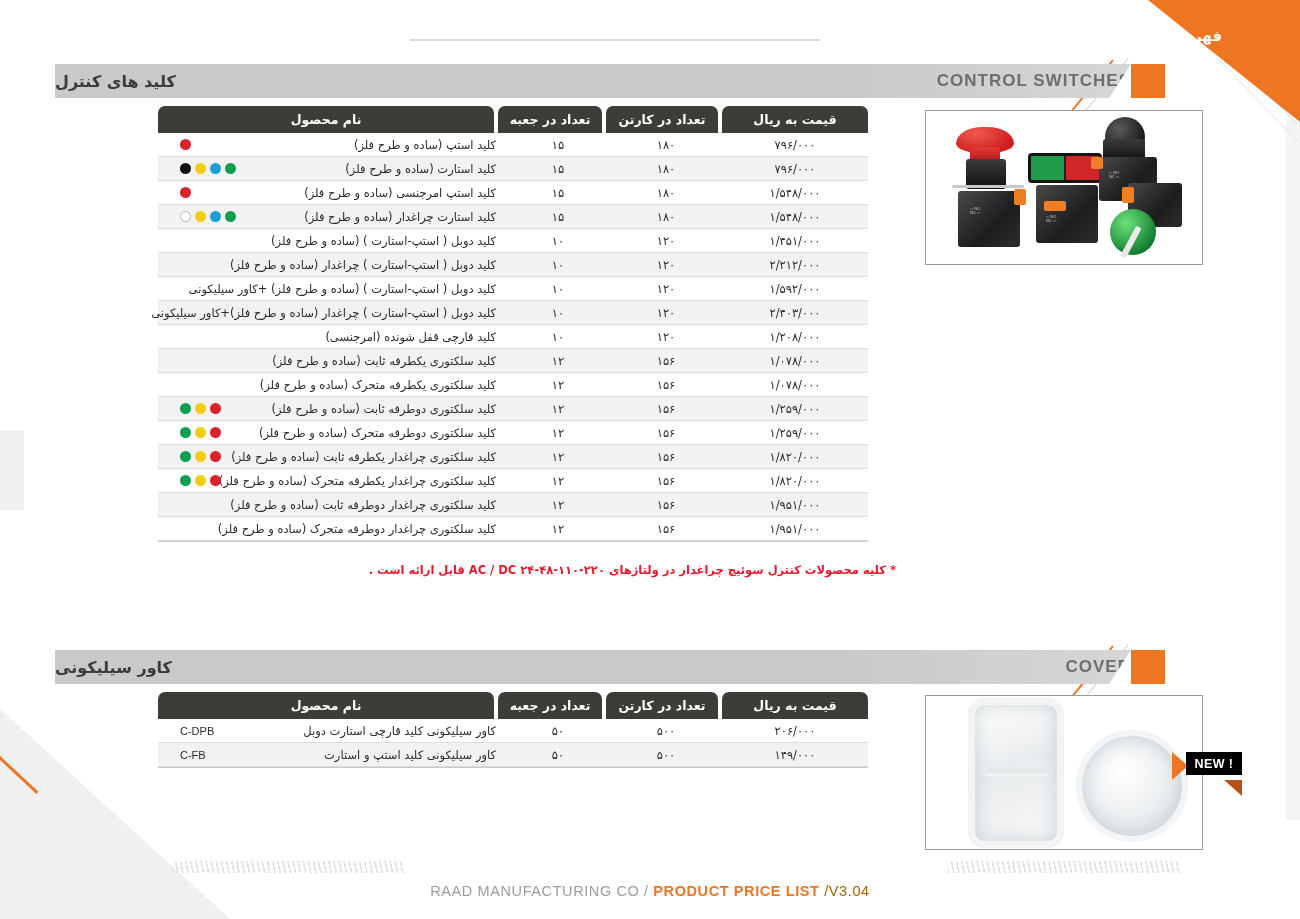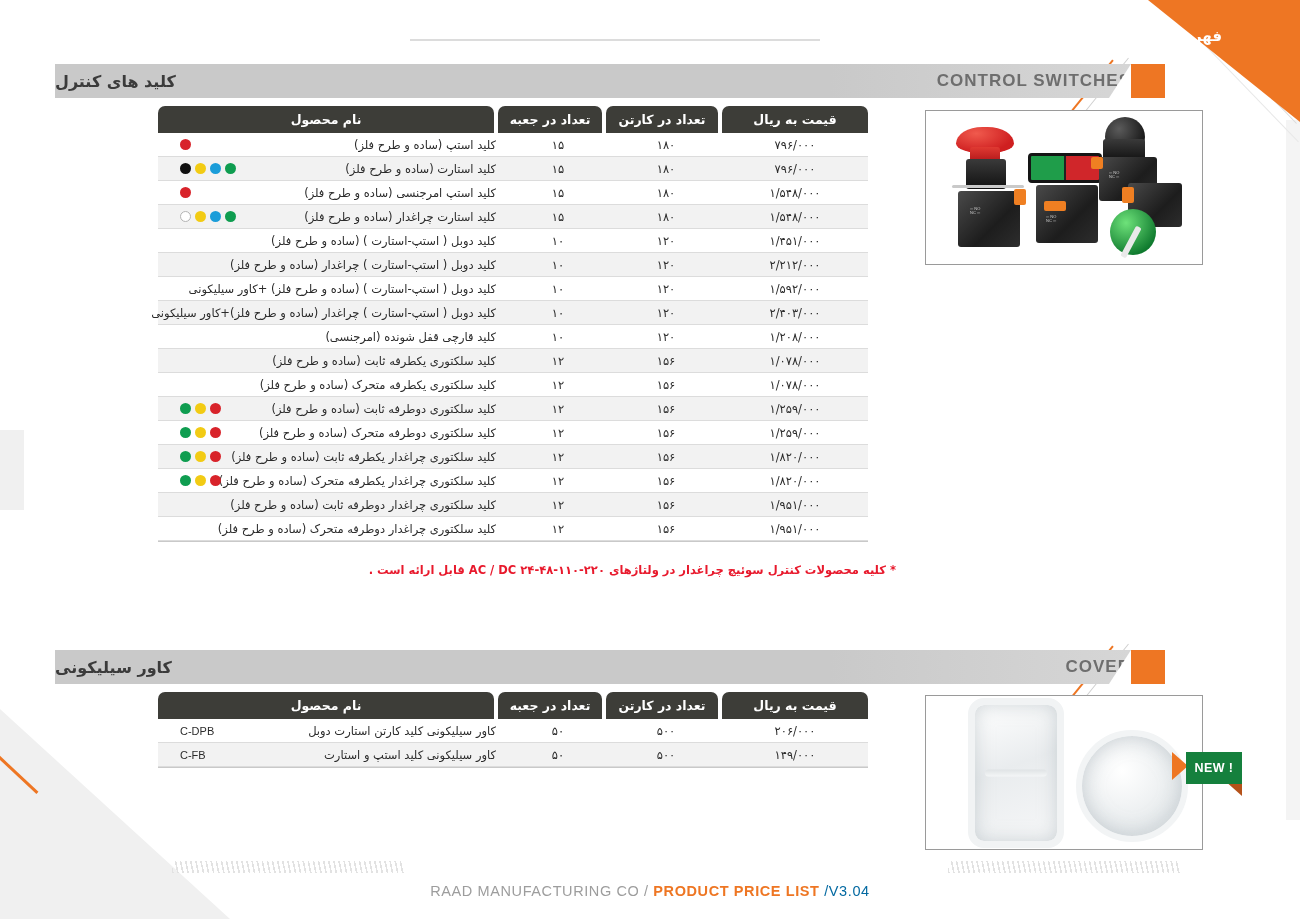--- a/index.html
+++ b/index.html
@@ -206,21 +206,21 @@
   }
   .cover-circ {
     position:absolute; width:112px; height:112px; border-radius:50%;
     background:radial-gradient(circle at 40% 35%, #ffffff, #e6eaec 70%, #f3f5f6);
     border:6px solid #f2f4f5; box-shadow: inset 0 0 20px rgba(165,175,182,.55);
   }
 
   
   .new-ribbon { position:absolute; z-index:7; }
   .new-ribbon .flagbody {
-    position:absolute; left:14px; top:0; width:56px; height:32px; background:#15803d;
+    position:absolute; left:14px; top:0; width:56px; height:23px; background:#000000;
     display:flex; align-items:center; justify-content:center;
   }
   .new-ribbon .flagbody span {
     color:#fff; font-size:12.5px; font-weight:bold; direction:ltr; letter-spacing:.4px;
     font-family:"Liberation Sans", sans-serif;
   }
   .new-ribbon .arrow {
     position:absolute; left:0; top:0; width:16px; height:28px; background:#ee7623;
     clip-path: polygon(0 0, 100% 50%, 0 100%);
   }
@@ -237,21 +237,21 @@
   .hatch-left  { left:172px; width:232px; }
   .hatch-right { right:120px; width:232px; }
 
   .footer {
     position:absolute; bottom:20px; left:0; width:1300px; text-align:center; z-index:5;
     direction:ltr; font-size:14.5px; letter-spacing:.6px;
     font-family:"Liberation Sans", sans-serif;
   }
   .footer .co   { color:#9d9d9d; }
   .footer .ppl  { color:#ee7623; font-weight:bold; }
-  .footer .ver  { color:#0369a1; }
+  .footer .ver  { color:#a16207; }
 </style>
 </head>
 <body>
 
 <div class="page-wrap">
 
   <div class="right-strip"></div>
   <div class="left-slab"></div>
   <div class="bl-wedge"></div>
   <div class="bl-orange-line"></div>
@@ -522,21 +522,21 @@
       <div class="th c-carton">تعداد در کارتن</div>
       <div class="th c-box">تعداد در جعبه</div>
       <div class="th c-name">نام محصول</div>
     </div>
     <div class="tbody">
         <div class="trow plain">
           <div class="td c-price">۲۰۶/۰۰۰</div>
           <div class="td c-carton">۵۰۰</div>
           <div class="td c-box">۵۰</div>
           <div class="td c-name">
-            <span class="pname">کاور سیلیکونی کلید کارتن استارت دوبل</span>
+            <span class="pname">کاور سیلیکونی کلید قارچی استارت دوبل</span>
             <span class="code">C-DPB</span>
           </div>
         </div>
         <div class="trow alt">
           <div class="td c-price">۱۴۹/۰۰۰</div>
           <div class="td c-carton">۵۰۰</div>
           <div class="td c-box">۵۰</div>
           <div class="td c-name">
             <span class="pname">کاور سیلیکونی کلید استپ و استارت</span>
             <span class="code">C-FB</span>

